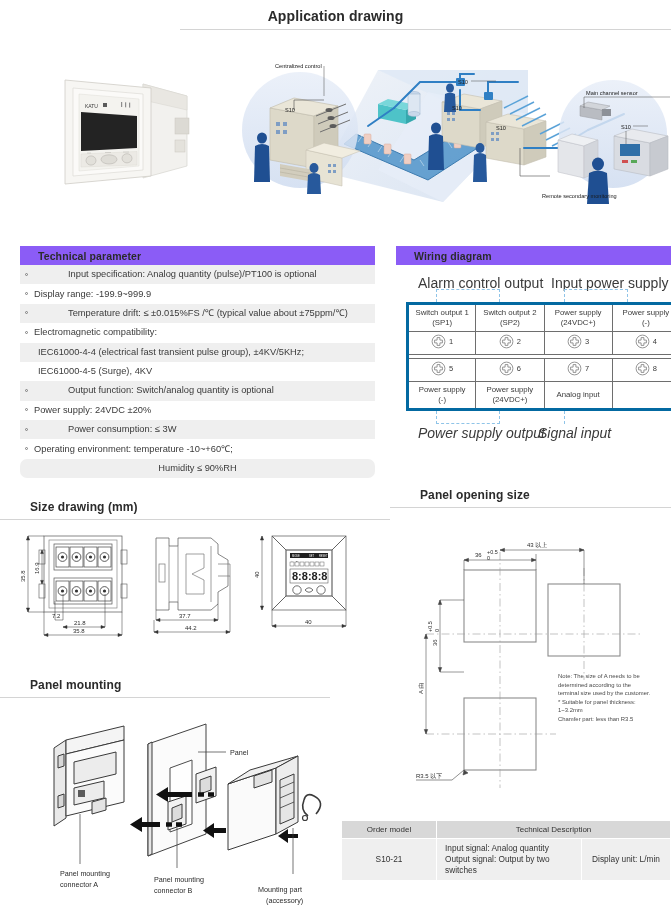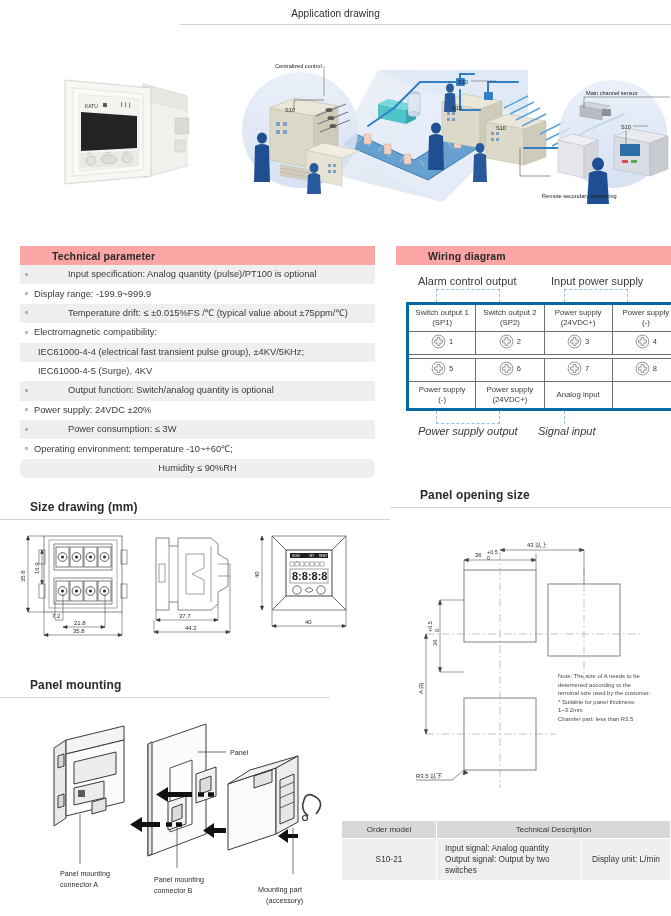--- a/index.html
+++ b/index.html
@@ -8,37 +8,37 @@
     width: 671px; height: 916px;
     background: #ffffff;
     font-family: "Liberation Sans", sans-serif;
     color: #3c3c3c;
     position: relative;
     overflow: hidden;
   }
 
   
   .hdr-bar {
-    background: #fca5a5;
+    background: #8b5cf6;
     height: 19px;
     display: flex; align-items: center;
     font-size: 10.5px; font-weight: bold; color: #2b2b2b;
-    padding-left: 32px;
+    padding-left: 18px;
     letter-spacing: .1px;
   }
   .hdr-under {
     font-size: 12px; font-weight: bold; color: #2b2b2b;
     padding-left: 30px;
     padding-bottom: 5px;
     border-bottom: 1px solid #d4d4d4;
     letter-spacing: .1px;
   }
   .hdr-top {
     text-align: center;
-    font-size: 10px; font-weight: normal; color: #2b2b2b;
+    font-size: 14px; font-weight: bold; color: #2b2b2b;
     padding-bottom: 5px;
     letter-spacing: .1px;
   }
   .topline { border-bottom: 1px solid #d4d4d4; width: 491px; margin-left: 180px; }
 
   
   #top-title { position:absolute; left:0; top:8px; width:671px; }
   #app-art { position:absolute; left:228px; top:52px; width:443px; height:160px; }
   #product-photo { position:absolute; left:47px; top:66px; width:158px; height:128px; }
 
@@ -56,21 +56,21 @@
   .trow .bul {
     position:absolute; left:5px; top:7.5px;
     width:3.2px; height:3.2px; border:1px solid #7d7d7d; border-radius:50%;
   }
   .trow.noind { padding-left: 18px; }
   .trow.ctr { text-align:center; padding-left:6px;border-radius:7px; }
 
   
   #wiring { position:absolute; left:396px; top:246px; width:275px; }
   #wiring .hdr-bar { width:275px; }
-  .wd-caption { font-size:11px; color:#3a3a3a; text-align:center; }
+  .wd-caption { font-size:14px; color:#3a3a3a; text-align:center; }
   .wd-top-labels { position:relative; height:14px; margin-top:10px; }
   .wd-top-labels span { position:absolute; white-space:nowrap; }
   .brackets { position:relative; height:13px; }
   .brk { position:absolute; border:1px dashed #8fc4e8; border-bottom:none; height:13px; }
   .brk.single { border-left:none; border-right:1px dashed #8fc4e8; border-top:none; }
   .wtable { border:3px solid #0369a1; border-collapse:collapse; width:276px; margin-left:10px; }
   .wtable td {
     border:1px solid #6e6e6e;
     width:25%;
     text-align:center;

